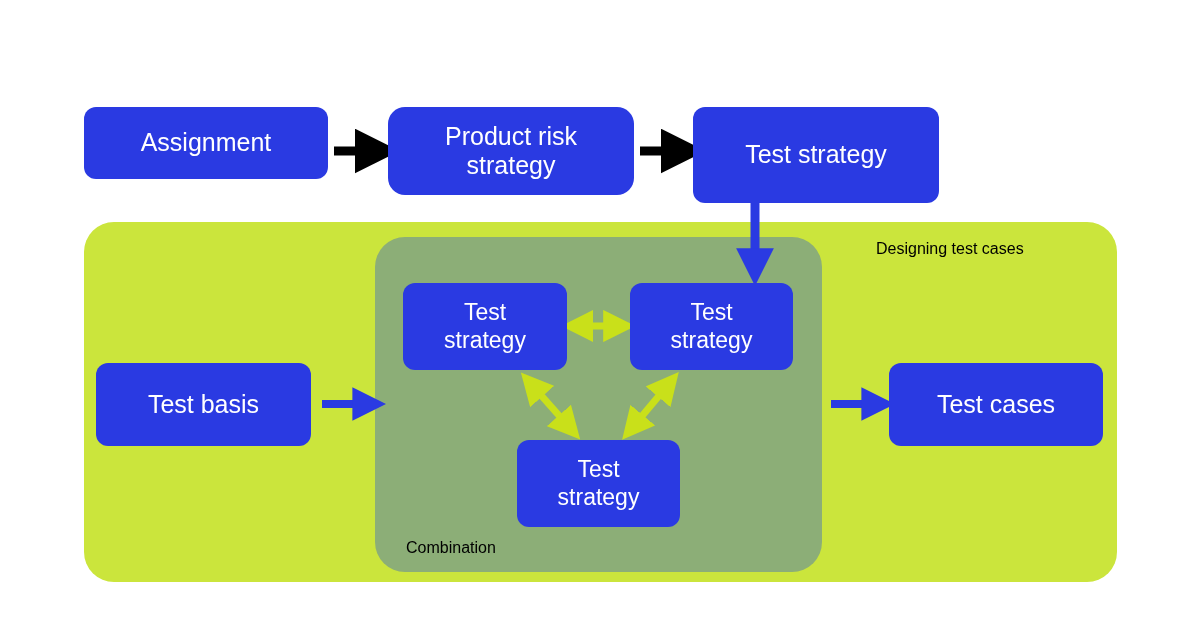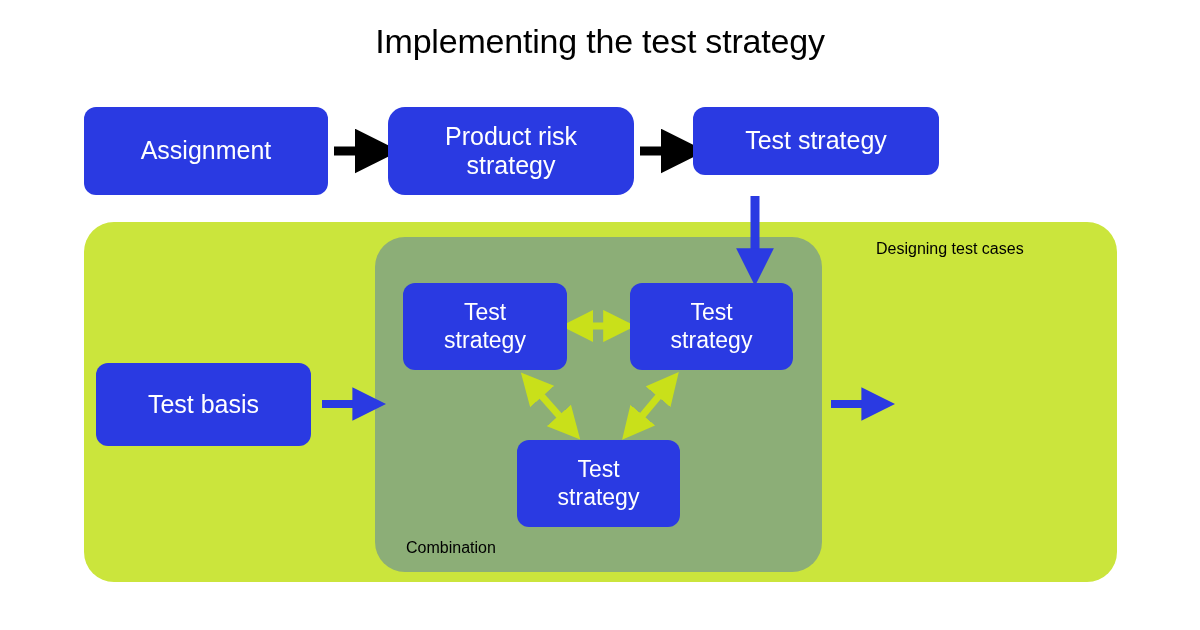--- a/index.html
+++ b/index.html
@@ -71,23 +71,23 @@
     align-items: center;
     justify-content: center;
     text-align: center;
     line-height: 1.18;
     box-sizing: border-box;
     padding: 4px 8px;
   }
   .box.lg { font-size: 25px; }
   .box.md { font-size: 23px; }
 
-  .box-assignment      { left: 84px;  top: 107px; width: 244px; height: 88px; }
+  .box-assignment      { left: 84px;  top: 107px; width: 244px; height: 72px; }
   .box-product-risk    { left: 388px; top: 107px; width: 246px; height: 88px; border-radius: 17px; }
-  .box-test-strategy-1 { left: 693px; top: 107px; width: 246px; height: 68px; }
+  .box-test-strategy-1 { left: 693px; top: 107px; width: 246px; height: 96px; }
 
   .box-test-basis      { left: 96px;  top: 363px; width: 215px; height: 83px; text-align: right; }
   .box-test-cases      { left: 889px; top: 363px; width: 214px; height: 83px; }
 
   .box-ts-a            { left: 403px; top: 283px; width: 164px; height: 87px; }
   .box-ts-b            { left: 630px; top: 283px; width: 163px; height: 87px; }
   .box-ts-c            { left: 517px; top: 440px; width: 163px; height: 87px; }
 
   
   .arrows {
@@ -96,21 +96,20 @@
     width: 1200px;
     height: 630px;
     pointer-events: none;
   }
 </style>
 </head>
 <body>
 
 <div class="canvas">
 
-  <div class="title">Implementing the test strategy</div>
 
   <div class="panel-green"></div>
 
   <div class="panel-inner"></div>
 
   <div class="panel-label label-designing">Designing test cases</div>
   <div class="panel-label label-combination">Combination</div>
 
   <svg class="arrows" viewBox="0 0 1200 630">
     <defs>
@@ -160,20 +159,23 @@
   </div>
 
   <div class="box lg box-test-strategy-1">
     <span>Test strategy</span>
   </div>
 
   <div class="box lg box-test-basis">
     <span>Test basis</span>
   </div>
 
+  <div class="box lg box-test-cases">
+    <span>Test cases</span>
+  </div>
 
   <div class="box md box-ts-a">
     <span>
       <span>Test</span><br>
       <span>strategy</span>
     </span>
   </div>
 
   <div class="box md box-ts-b">
     <span>

